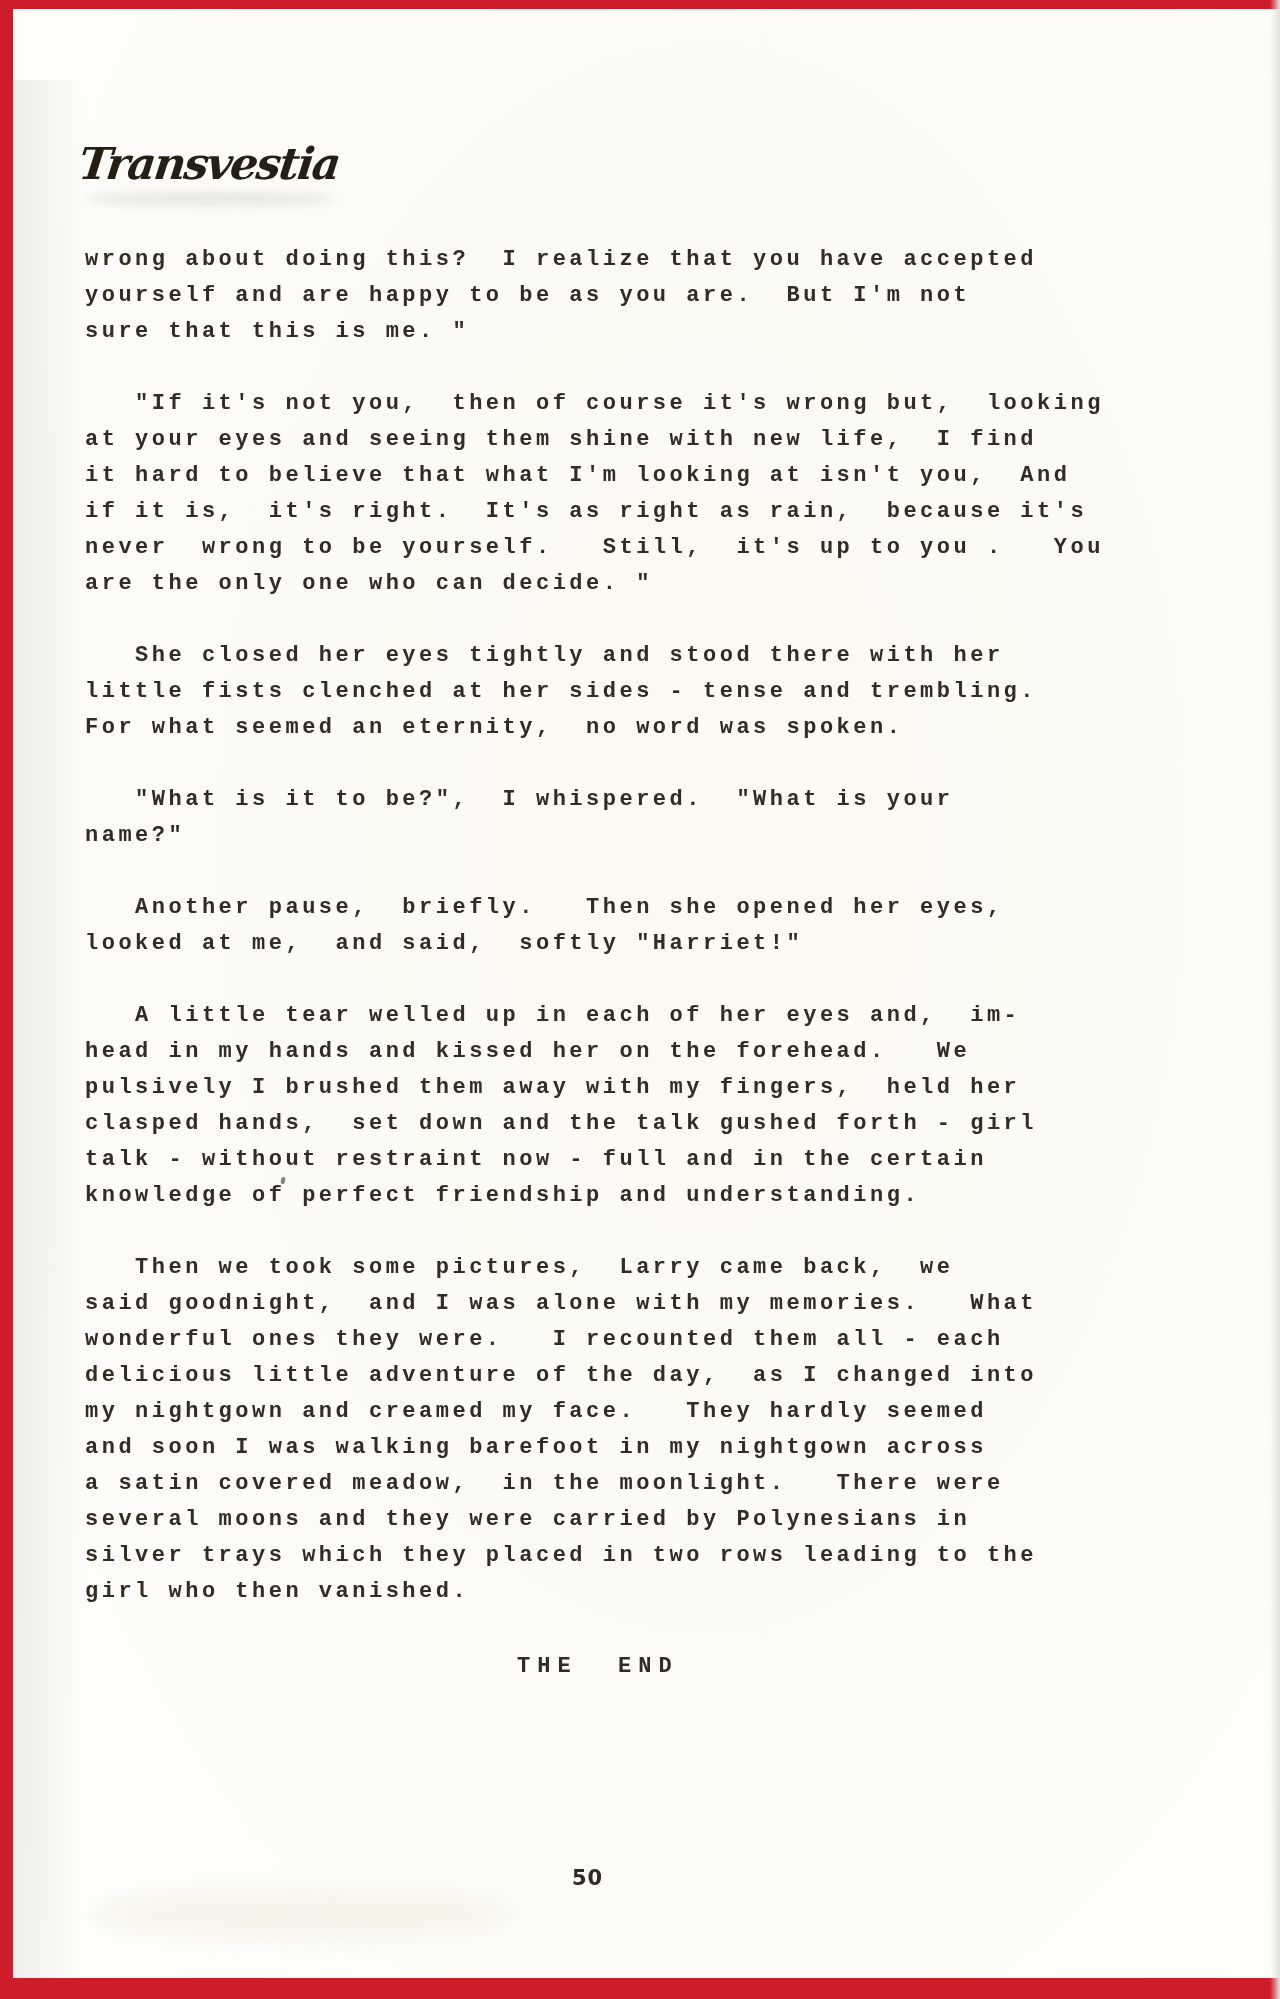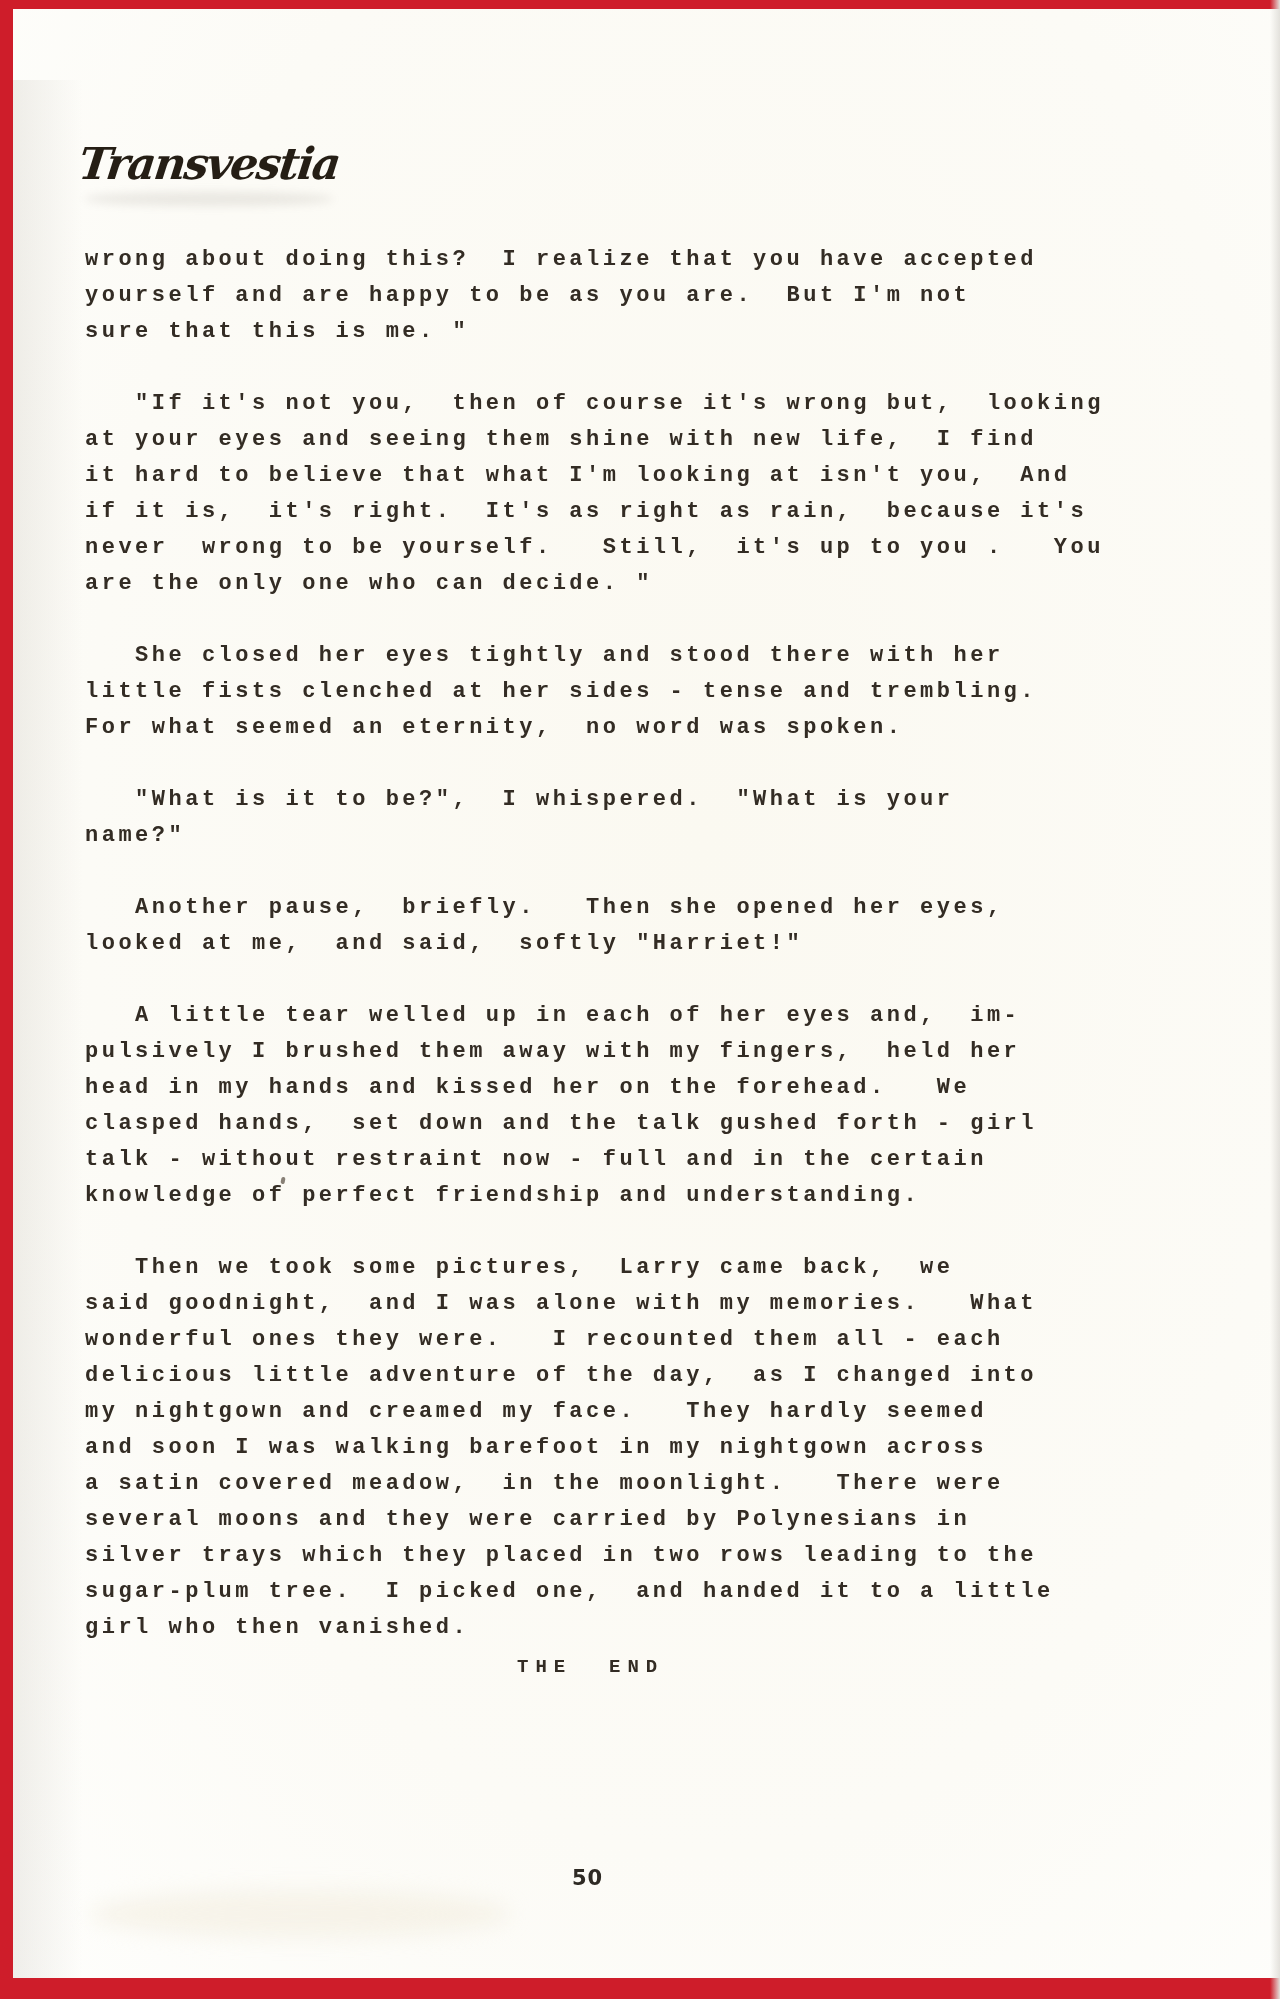--- a/index.html
+++ b/index.html
@@ -38,21 +38,21 @@
     font-family:"Liberation Mono","DejaVu Sans Mono",monospace;
     font-size:22px;font-weight:bold;line-height:36px;letter-spacing:3.5px;
     color:#332c24;
     margin-top:33px;
   }
   .para{margin:0 0 36px 0;}
   .line{white-space:pre;height:36px;}
   .the-end{
     position:absolute;left:517px;top:1649px;
     font-family:"Liberation Mono","DejaVu Sans Mono",monospace;
-    font-size:19px;font-weight:bold;line-height:36px;letter-spacing:7px;
+    font-size:22px;font-weight:bold;line-height:36px;letter-spacing:7px;
     color:#332c24;white-space:pre;
   }
   .page-number{
     position:absolute;left:572px;top:1866px;
     font-family:"DejaVu Sans",sans-serif;
     font-size:21px;font-weight:bold;color:#2e2a24;letter-spacing:1px;
   }
   .speck{
     position:absolute;left:281px;top:1177px;width:4px;height:7px;
     background:#6a6156;border-radius:2px;transform:rotate(12deg);opacity:.8;
@@ -94,37 +94,36 @@
       <div class="para">
         <div class="line">   "What is it to be?",  I whispered.  "What is your</div>
         <div class="line">name?"</div>
       </div>
       <div class="para">
         <div class="line">   Another pause,  briefly.   Then she opened her eyes,</div>
         <div class="line">looked at me,  and said,  softly "Harriet!"</div>
       </div>
       <div class="para">
         <div class="line">   A little tear welled up in each of her eyes and,  im-</div>
+        <div class="line">head in my hands and kissed her on the forehead.   We</div>
         <div class="line">pulsively I brushed them away with my fingers,  held her</div>
-        <div class="line">head in my hands and kissed her on the forehead.   We</div>
         <div class="line">clasped hands,  set down and the talk gushed forth - girl</div>
         <div class="line">talk - without restraint now - full and in the certain</div>
         <div class="line">knowledge of perfect friendship and understanding.</div>
       </div>
       <div class="para">
         <div class="line">   Then we took some pictures,  Larry came back,  we</div>
         <div class="line">said goodnight,  and I was alone with my memories.   What</div>
         <div class="line">wonderful ones they were.   I recounted them all - each</div>
         <div class="line">delicious little adventure of the day,  as I changed into</div>
         <div class="line">my nightgown and creamed my face.   They hardly seemed</div>
         <div class="line">and soon I was walking barefoot in my nightgown across</div>
         <div class="line">a satin covered meadow,  in the moonlight.   There were</div>
         <div class="line">several moons and they were carried by Polynesians in</div>
         <div class="line">silver trays which they placed in two rows leading to the</div>
-        <div class="line">sugar-plum tree.  I picked one,  and handed it to a little</div>
         <div class="line">girl who then vanished.</div>
       </div>
     </div>
 
   <div class="the-end" style="color: rgb(51, 44, 36);">THE  END</div>
 
   <div class="speck"></div>
 
   <div class="page-number">50</div>
 

